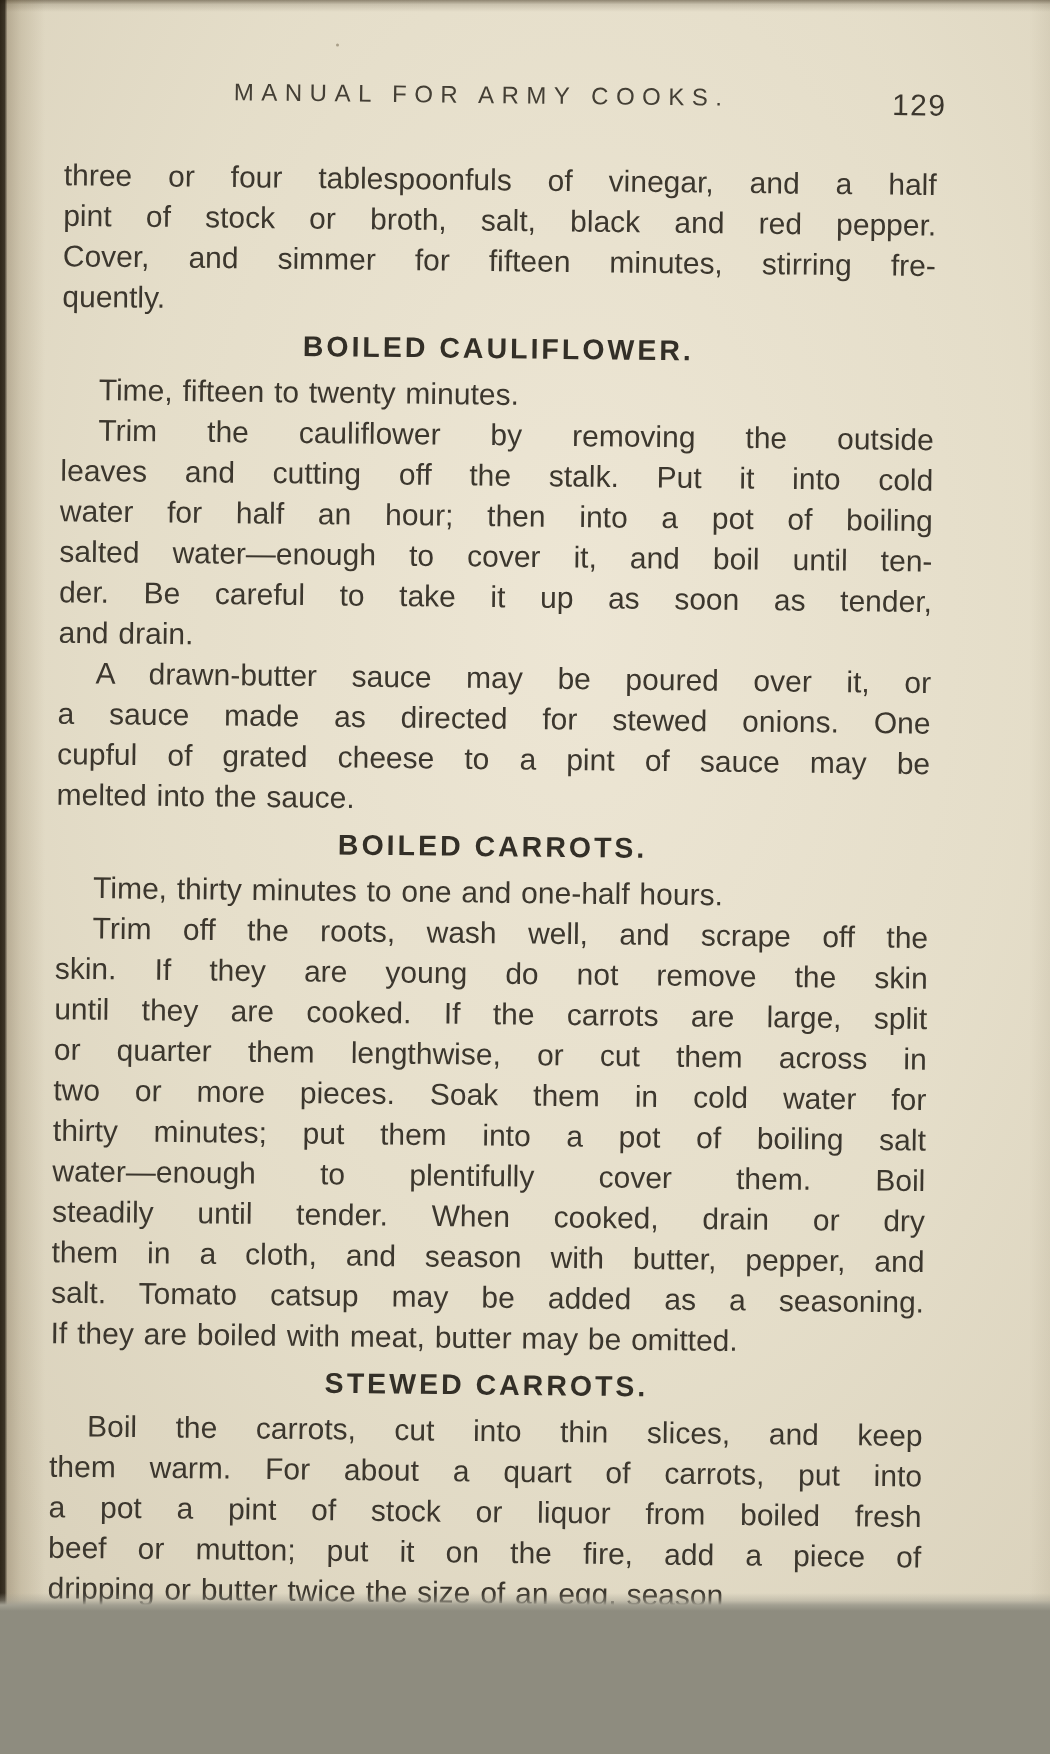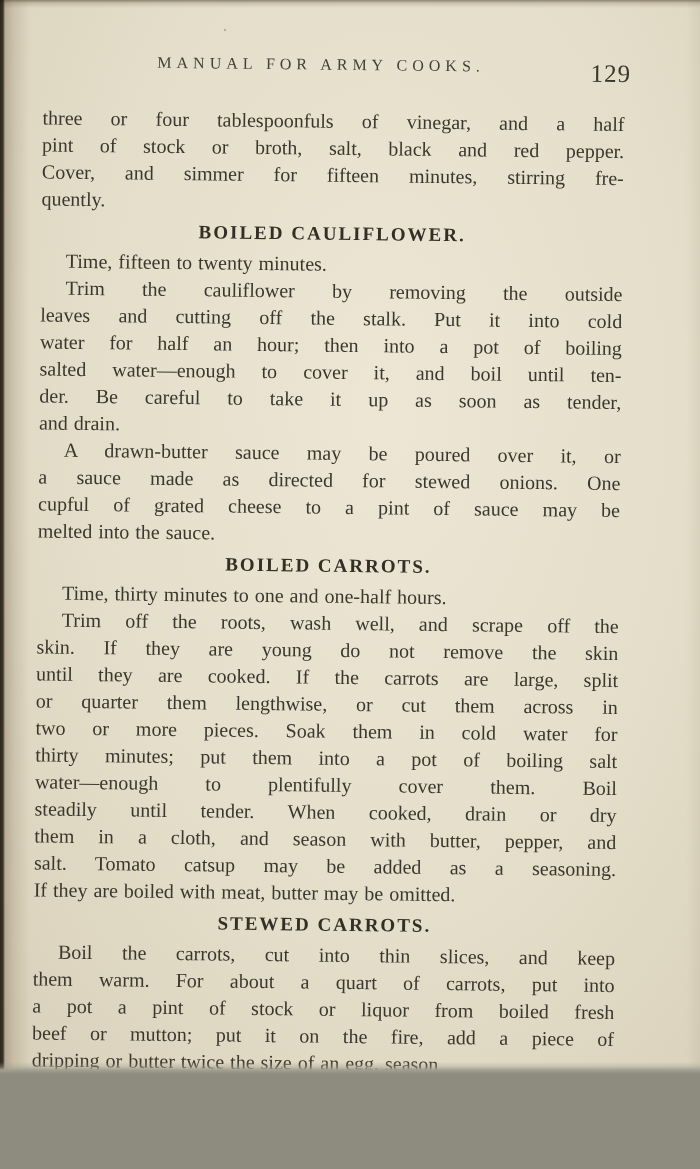--- a/index.html
+++ b/index.html
@@ -8,21 +8,21 @@
     background: #8e8c7f;
   }
   #page {
     position: relative;
     width: 700px;
     height: 1074px;
     overflow: hidden;
     background:
       radial-gradient(ellipse at 55% 38%, rgba(238,231,214,0.9) 0%, rgba(229,222,202,0.55) 55%, rgba(210,201,178,0.65) 100%),
       linear-gradient(#e4ddc8, #e4ddc8);
-    font-family: Liberation Serif, serif;
+    font-family: Liberation Sans, sans-serif;
   }
   
   .edge-left {
     position: absolute; left: 0; top: 0; bottom: 0; width: 30px;
     background: linear-gradient(to right,
       rgba(32,24,12,0.92) 0px, rgba(32,24,12,0.85) 3px,
       rgba(95,75,45,0.30) 5px, rgba(110,90,55,0.16) 14px,
       rgba(120,100,60,0.0) 30px);
     pointer-events: none;
   }
@@ -70,21 +70,21 @@
     margin-right: 60px;
     font-size: 16px;
     letter-spacing: 5px;
     color: #443f35;
     white-space: nowrap;
   }
   .page-number {
     position: absolute;
     right: -6px;
     top: 1px;
-    font-size: 25px;
+    font-size: 20px;
     letter-spacing: 1px;
     color: #3c372e;
   }
 
   .body-text { margin-top: 26px; }
 
   .para { margin: 0; padding: 0; }
   .line {
     font-size: 20px;
     line-height: 27px;

